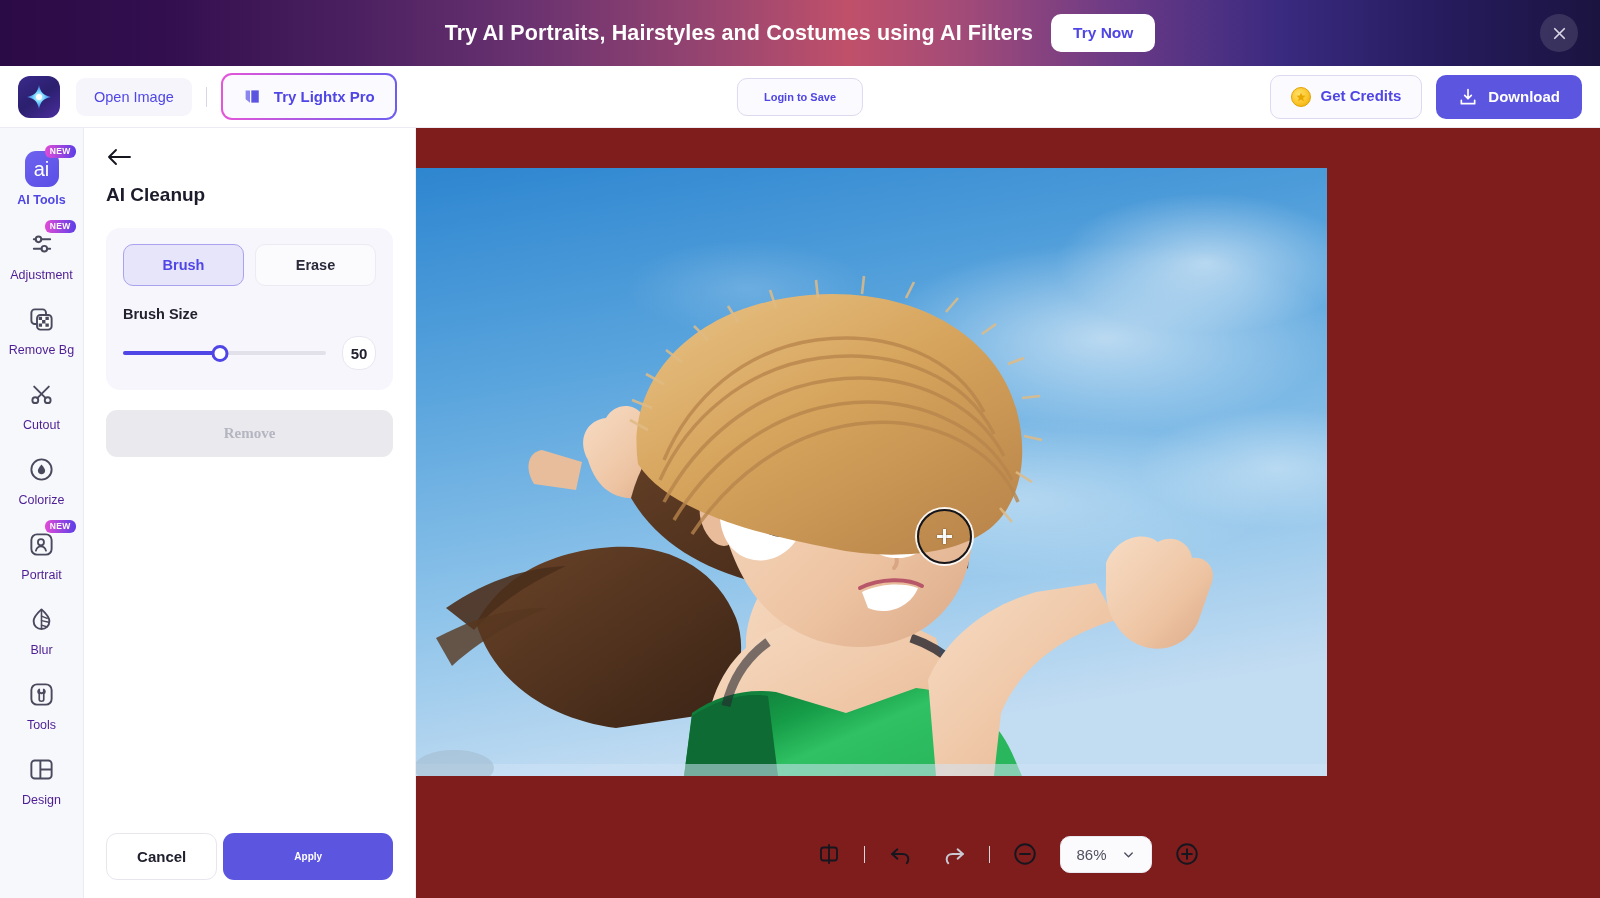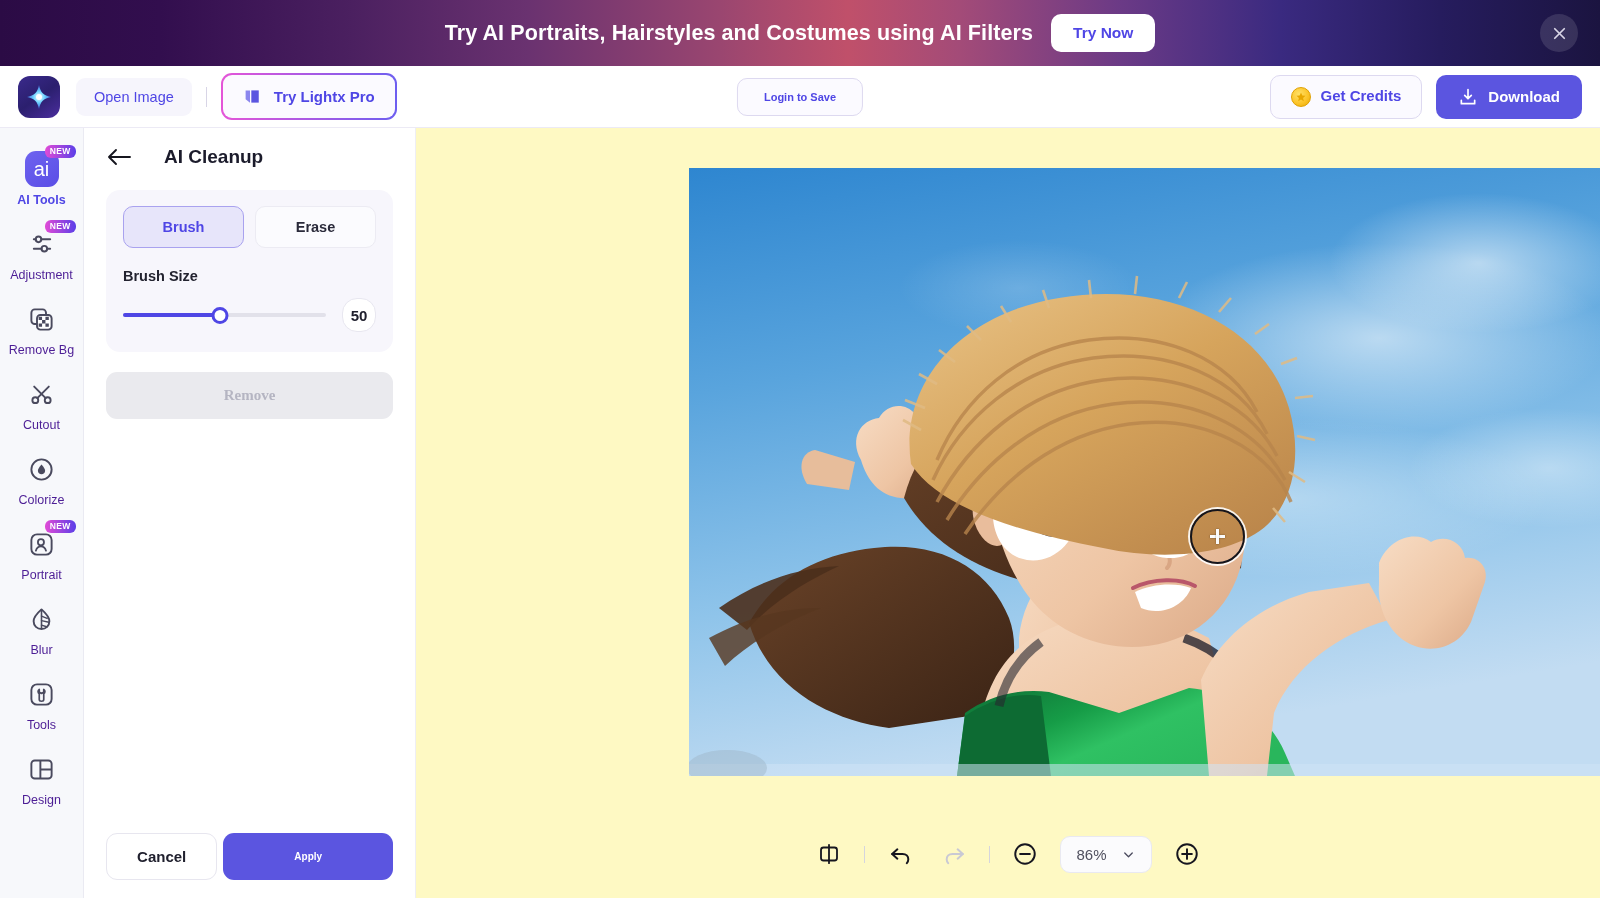--- a/index.html
+++ b/index.html
@@ -159,21 +159,21 @@
 
   
   .panel {
     width: 332px; flex: 0 0 332px;
     background: #ffffff;
     border-right: 1px solid #eeeef4;
     display: flex; flex-direction: column;
     padding: 18px 22px 0;
     position: relative;
   }
-  .panel-head { display: flex; align-items: flex-start; gap: 32px; margin-bottom: 22px; }
+  .panel-head { display: flex; align-items: flex-start; gap: 16px; margin-bottom: 22px; flex-direction: column; }
   .back-arrow { cursor: pointer; color: #1c1c28; display:flex; }
   .panel-title { font-size: 19px; font-weight: bold; color: #1b1b2b; }
 
   .card {
     background: #f7f6fc; border-radius: 14px;
     padding: 16px 17px 20px;
   }
   .seg-row { display: flex; gap: 11px; }
   .seg {
     flex: 1; text-align: center;
@@ -222,23 +222,23 @@
   }
   .apply-btn {
     flex: 1.55; background: #5b55e0; color: #ffffff;
     border: none; border-radius: 11px;
     padding: 14px 0; font-size: 10px; font-weight: bold;
     font-family: "Liberation Sans", sans-serif; cursor: pointer;
   }
 
   
   .canvas-area {
-    flex: 1; background: #fef9c3;
+    flex: 1; background: #7f1d1d;
     position: relative; display: flex;
-    align-items: flex-start; justify-content: flex-end;
+    align-items: flex-start; justify-content: flex-start;
     min-width: 0;
   }
   .photo-wrap {
     position: relative;
     margin-top: 40px;
     width: 911px; height: 608px;
     overflow: hidden;
     background: #6fb1e8;
     cursor: none;
   }

